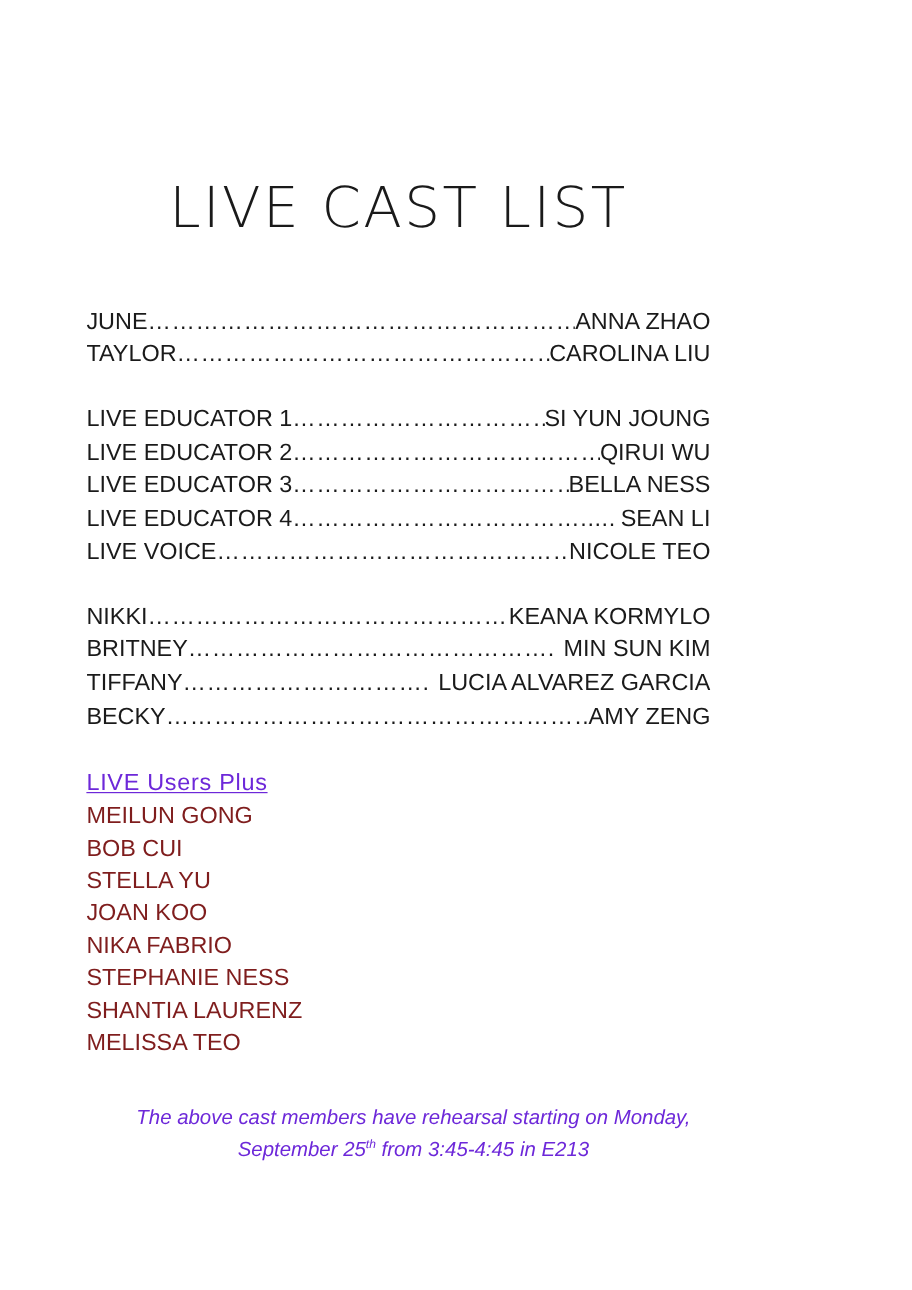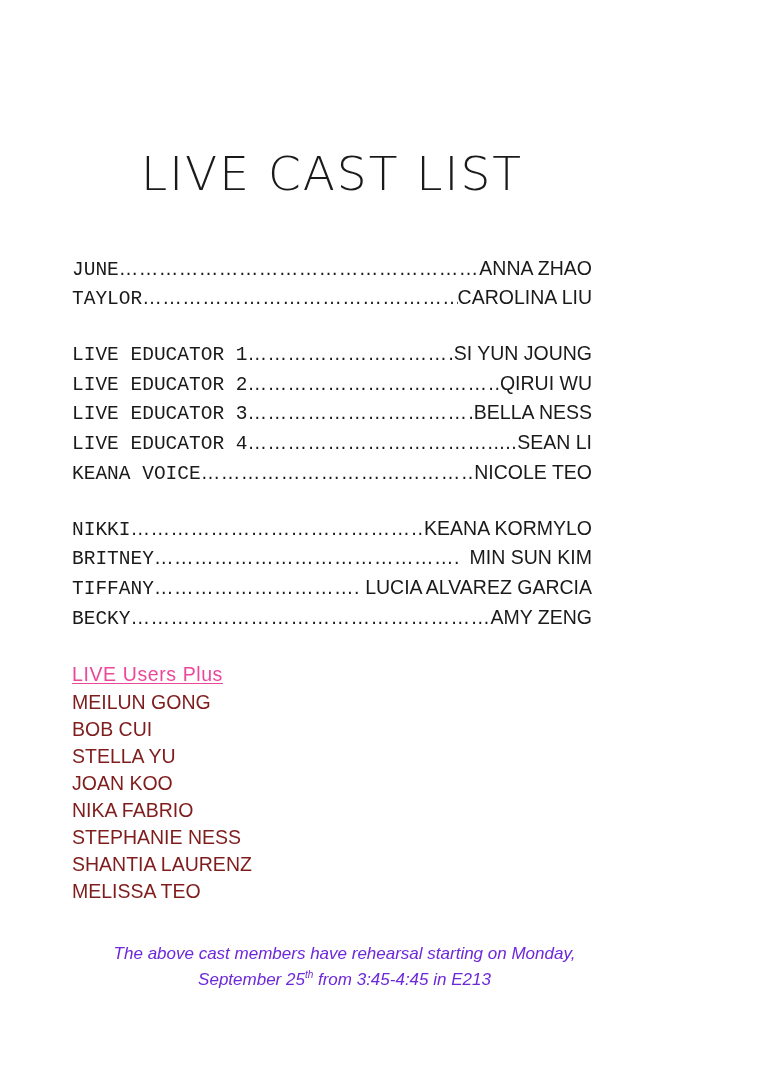--- a/index.html
+++ b/index.html
@@ -49,41 +49,40 @@
     display: flex;
     align-items: baseline;
     font-size: 19.5px;
     line-height: 1.42;
     color: #1a1a1a;
     white-space: nowrap;
     overflow: hidden;
   }
   .role {
     flex: 0 0 auto;
-    font-family: Liberation Mono, monospace;
   }
   .dots {
     flex: 1 1 auto;
     overflow: hidden;
     letter-spacing: 0.5px;
     margin: 0 0px;
     color: #1a1a1a;
   }
   .actor {
     flex: 0 0 auto;
   }
   .plus-section {
     margin-top: 30px;
   }
   .plus-heading {
     font-size: 19.5px;
     letter-spacing: 0.6px;
     text-decoration: underline;
     text-underline-offset: 2px;
-    color: #ec4899;
+    color: #6d28d9;
     margin-bottom: 3px;
   }
   .plus-name {
     font-size: 19.5px;
     line-height: 1.38;
     color: #7f1d1d;
   }
   .footnote {
     margin-top: 36px;
     text-align: center;
@@ -139,21 +138,21 @@
           <span class="role">LIVE EDUCATOR 3</span>
           <span class="dots">…………………………………….</span>
           <span class="actor">BELLA NESS</span>
         </div>
         <div class="cast-row">
           <span class="role">LIVE EDUCATOR 4</span>
           <span class="dots">……………………………….....</span>
           <span class="actor">SEAN LI</span>
         </div>
         <div class="cast-row">
-          <span class="role">KEANA VOICE</span>
+          <span class="role">LIVE VOICE</span>
           <span class="dots">……………………………………………..</span>
           <span class="actor">NICOLE TEO</span>
         </div>
       </div>
 
       <div class="group">
         <div class="cast-row">
           <span class="role">NIKKI</span>
           <span class="dots">……………………………………….</span>
           <span class="actor">KEANA KORMYLO</span>

